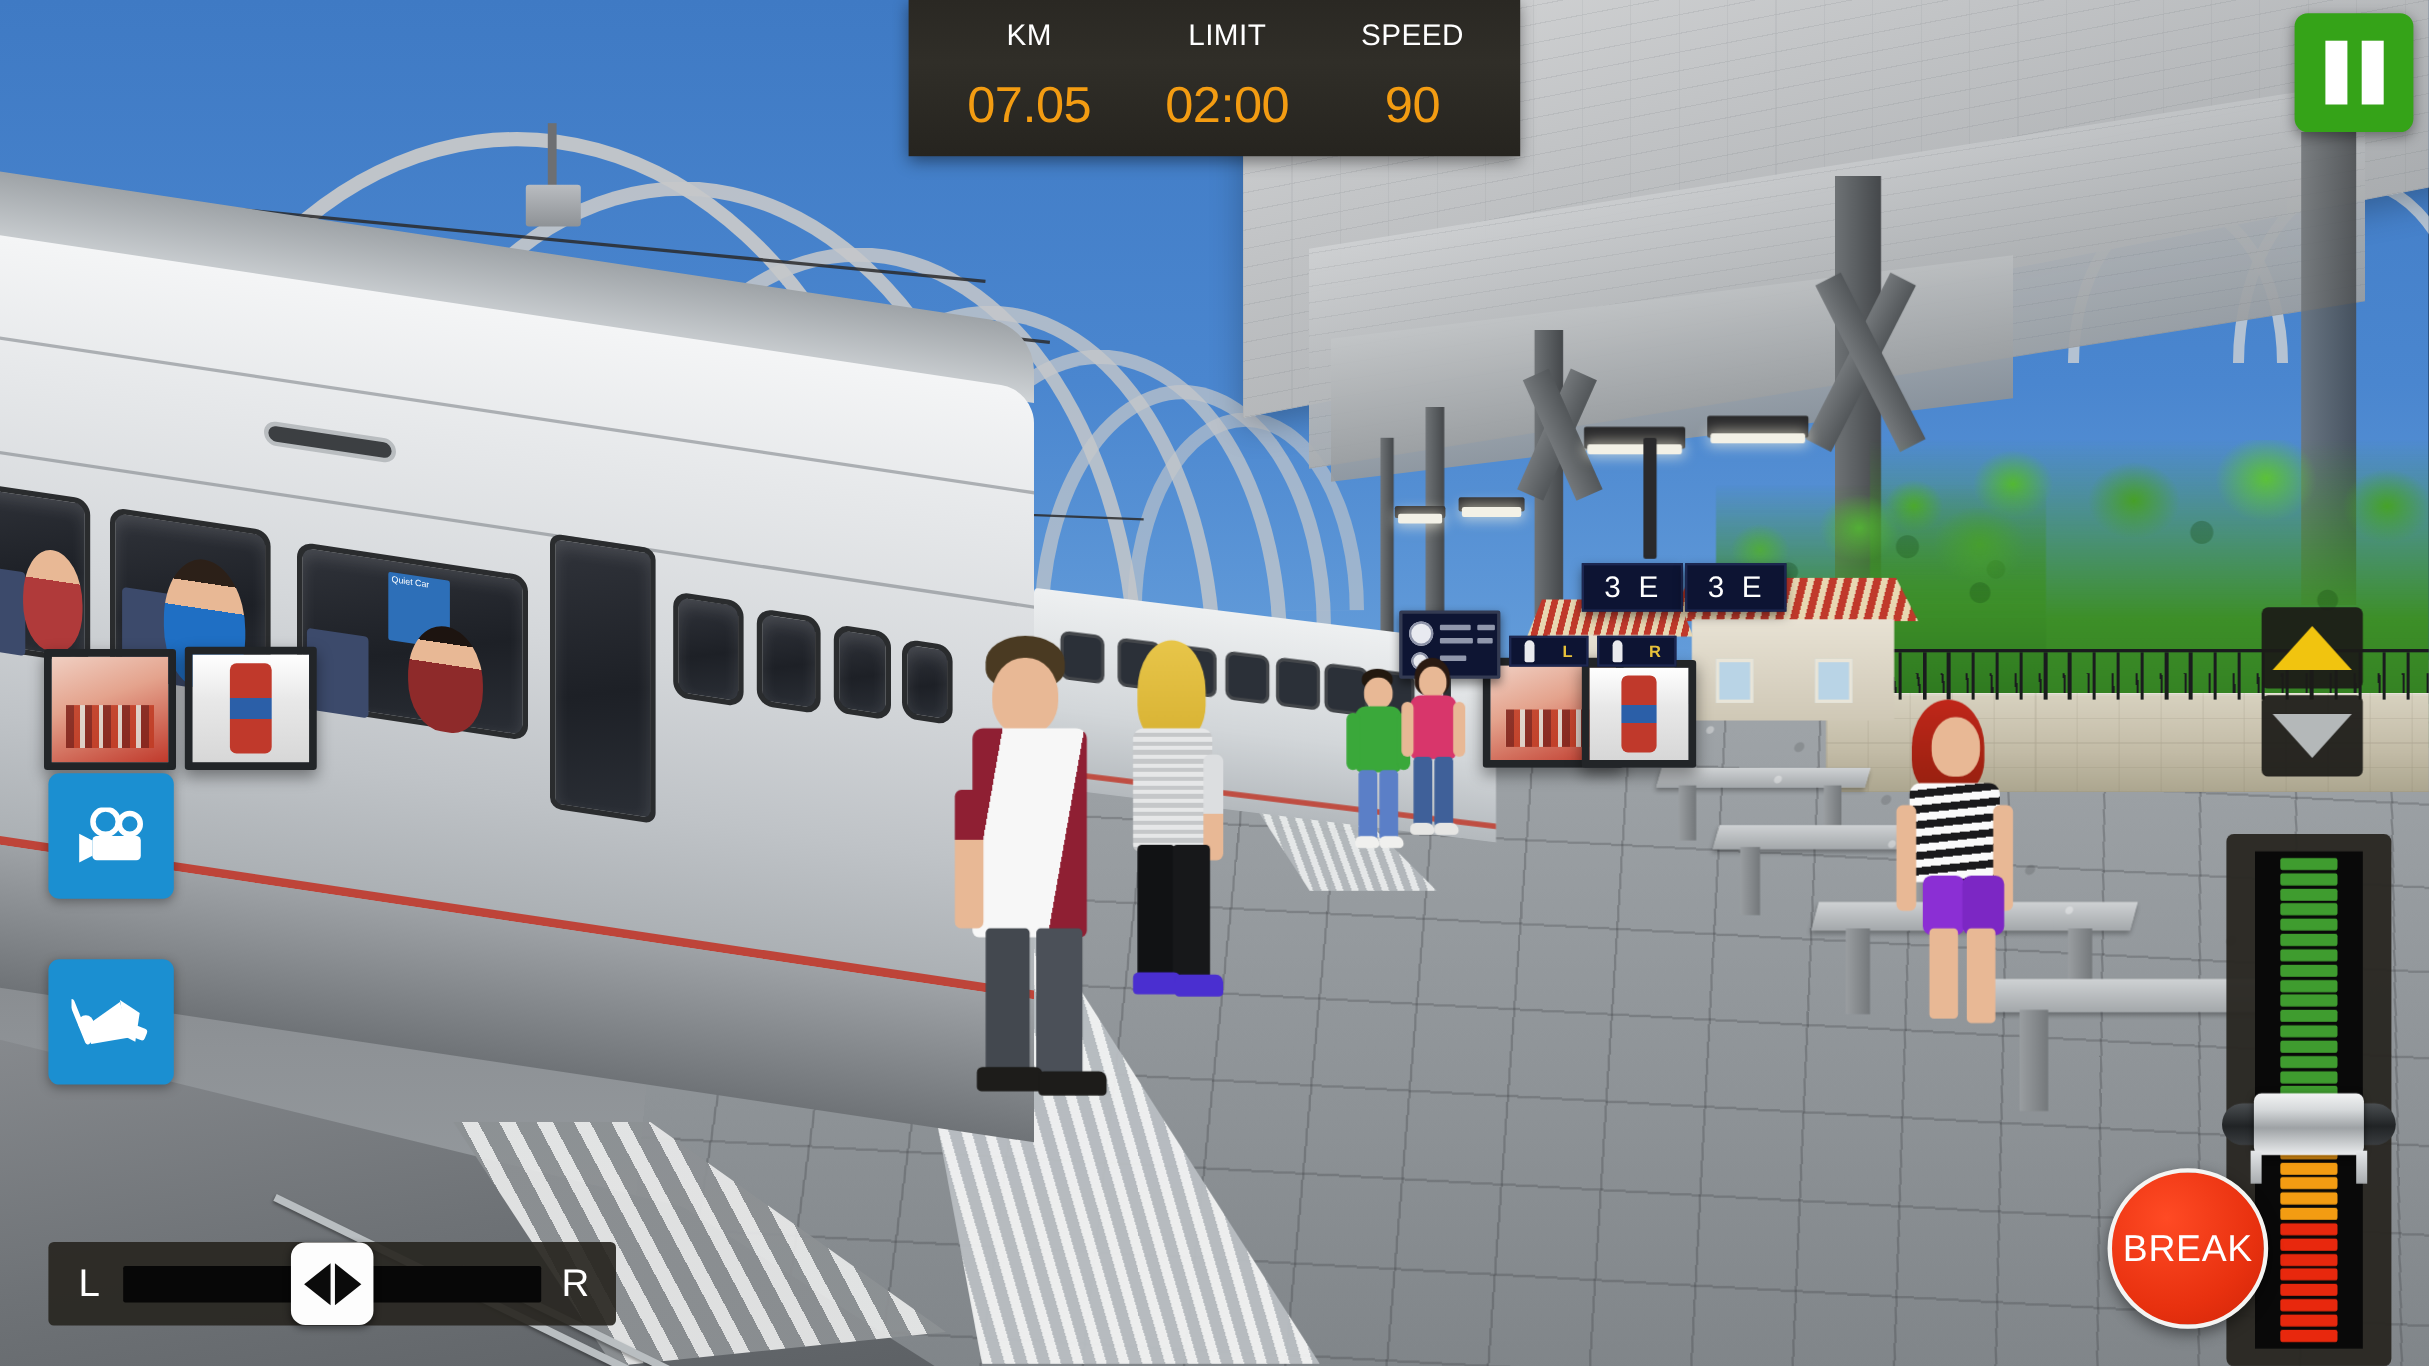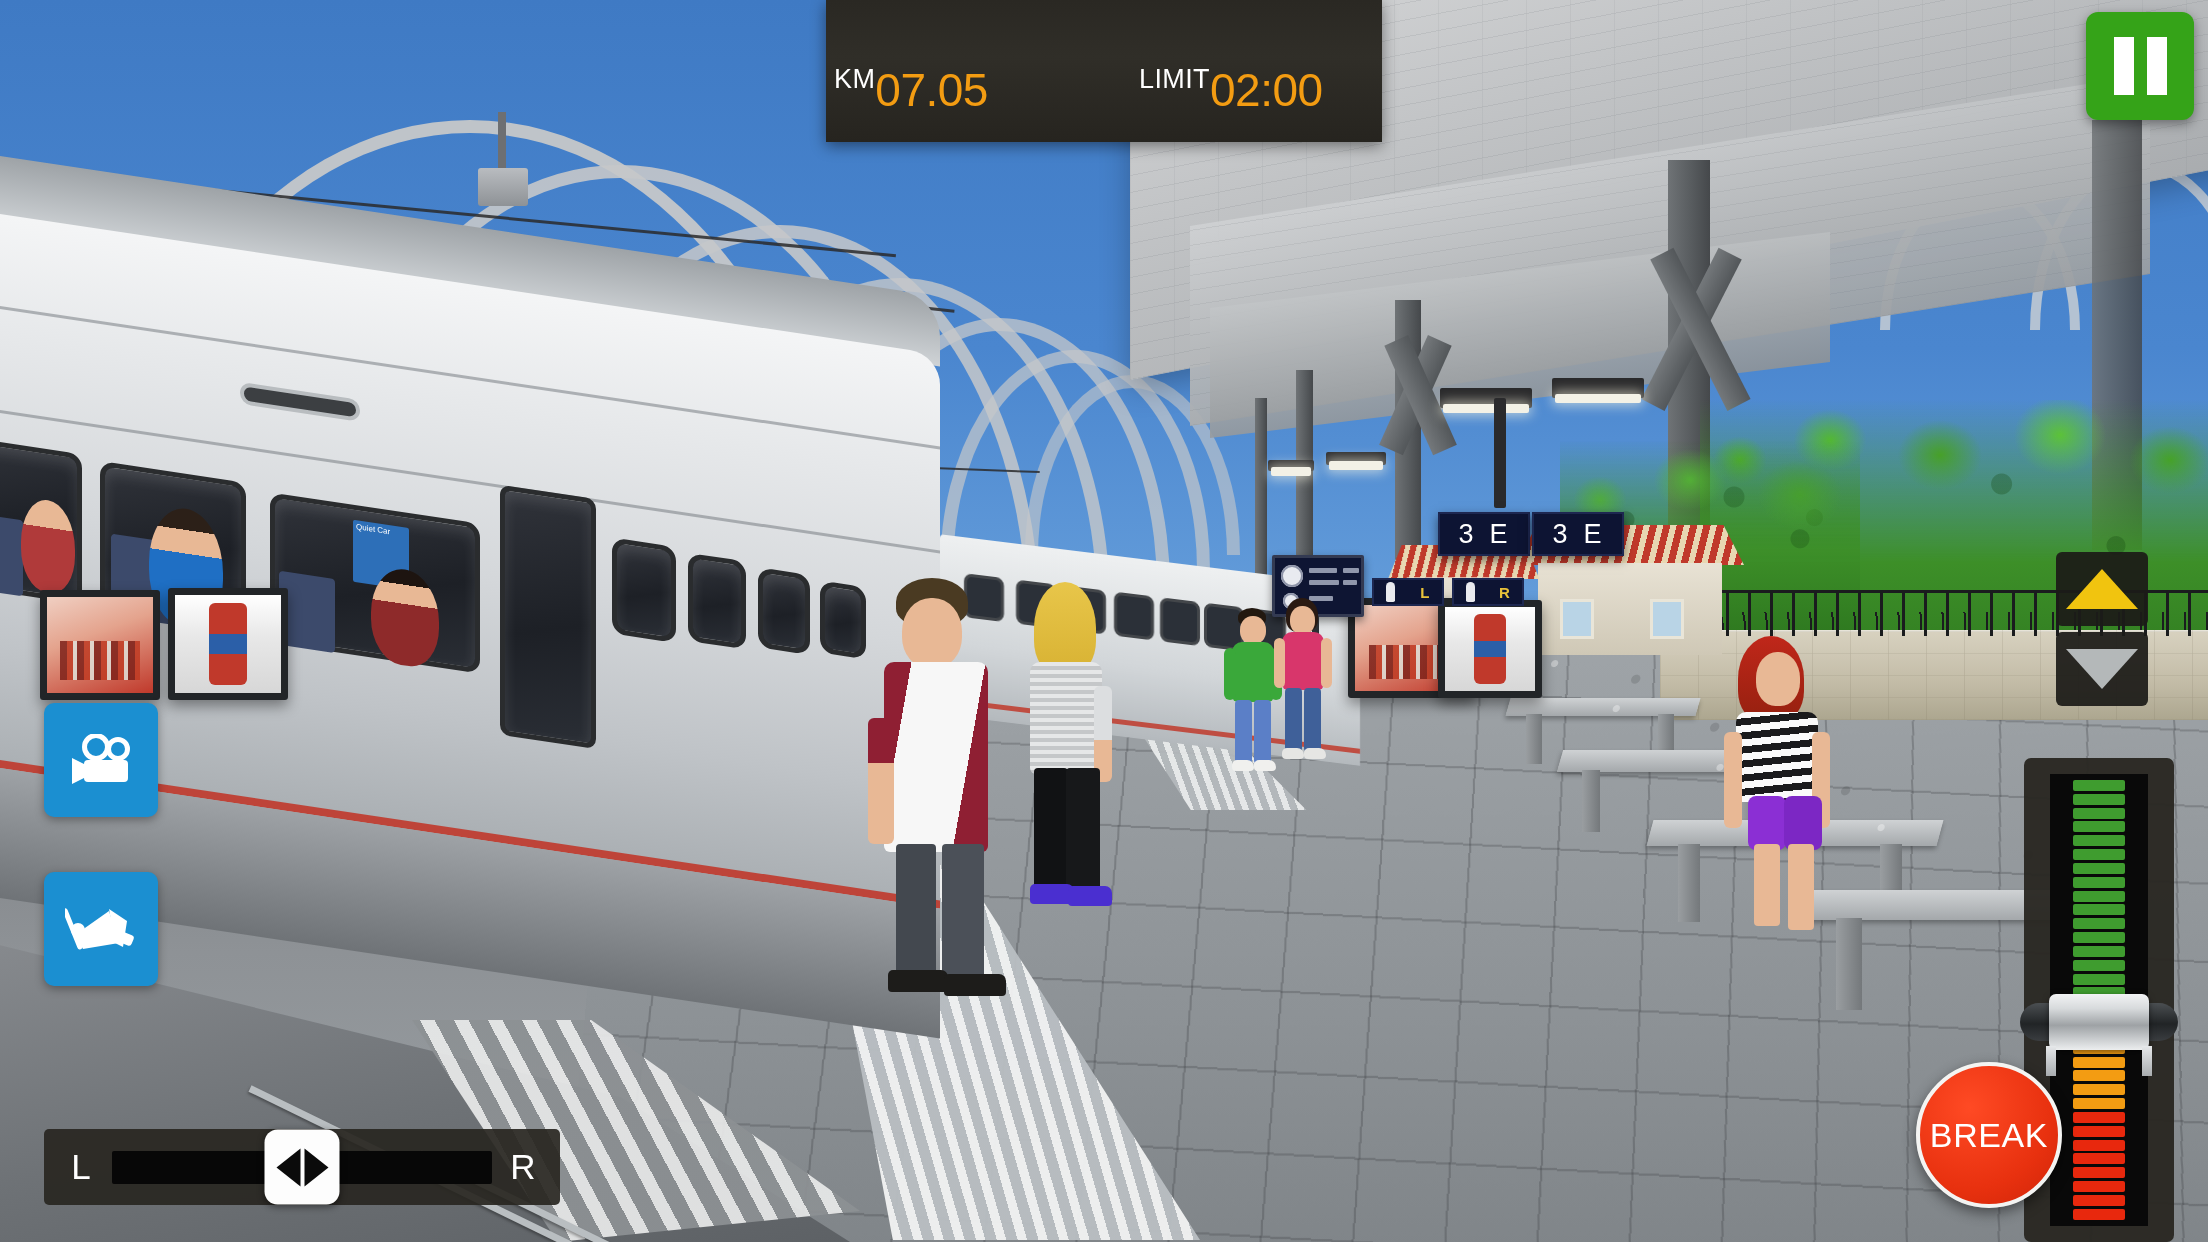--- a/index.html
+++ b/index.html
@@ -209,21 +209,21 @@
     border-radius:14px; box-shadow:0 4px 14px rgba(0,0,0,.45);
     display:flex; flex-direction:column; align-items:center; padding-top:14px; }
   #speed-limit .sl-label { color:#fff; font-size:31px; letter-spacing:.5px; font-weight:400; }
   #speed-limit .sl-value { color:#f39c12; font-size:62px; font-weight:400; line-height:1.02; margin-top:2px; }
 
   
   #stats-bar { left:826px; top:0; width:556px; height:142px;
     background:linear-gradient(180deg,#2a2823 0%,#302e28 40%,#26241f 100%);
     box-shadow:0 4px 14px rgba(0,0,0,.45);
     display:flex; align-items:stretch; padding:0 8px; }
-  .stat { flex:1; display:flex; flex-direction:row; align-items:center; justify-content:flex-start;
+  .stat { flex:1; display:flex; flex-direction:column; align-items:center; justify-content:flex-start;
     padding-top:17px; }
   .stat .lbl { color:#fff; font-size:27px; letter-spacing:.4px; }
   .stat .val { color:#f39c12; font-size:46px; margin-top:20px; letter-spacing:-.5px; }
   #stats-bar .stat:nth-child(1){flex:1.22}
   #stats-bar .stat:nth-child(2){flex:.94}
   #stats-bar .stat:nth-child(3){flex:1.08}
   #stats-bar .stat:nth-child(4){flex:.92}
 
   
   #pause-button { right:14px; top:12px; width:108px; height:108px; background:#35a318;
@@ -553,20 +553,24 @@
 
   <div class="hud" id="stats-bar">
     <div class="stat">
       <div class="lbl">KM</div>
       <div class="val">07.05</div>
     </div>
     <div class="stat">
       <div class="lbl">LIMIT</div>
       <div class="val">02:00</div>
     </div>
+    <div class="stat">
+      <div class="lbl">SPEED</div>
+      <div class="val">90</div>
+    </div>
   </div>
 
   <div class="hud" id="pause-button">
     <i></i>
       <i></i>
   </div>
 
   <div class="hud act-btn" id="camera-button">
     <svg width="70" height="52" viewBox="0 0 70 52">
       <circle cx="30" cy="13" r="11.5" fill="none" stroke="#fff" stroke-width="5"></circle>

